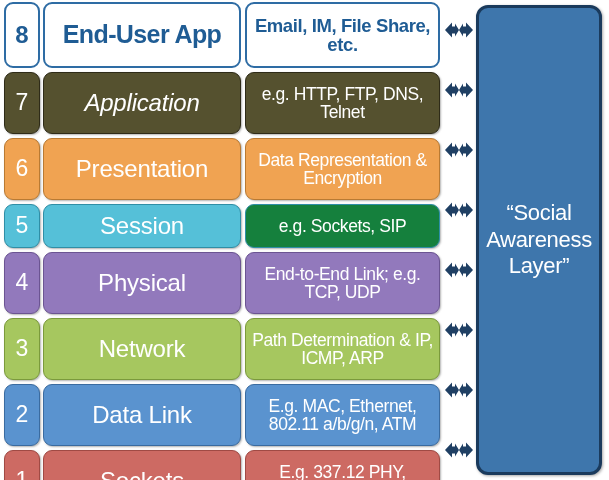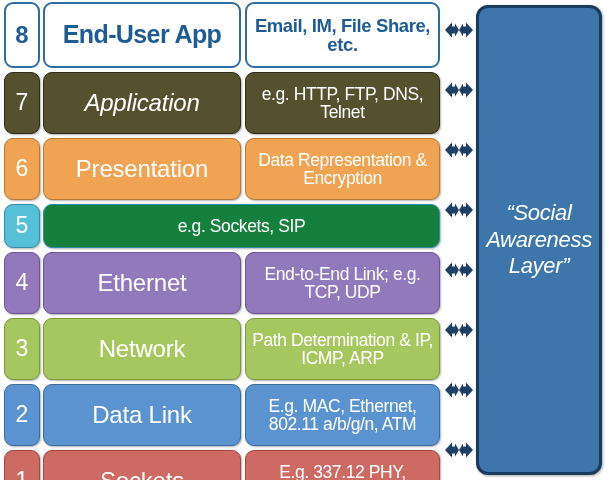--- a/index.html
+++ b/index.html
@@ -116,21 +116,20 @@
     width: 126px;
     height: 470px;
     background: #3E76AC;
     border: 3px solid #1A3A5C;
     border-radius: 12px;
     box-sizing: border-box;
     display: flex;
     align-items: center;
     justify-content: center;
     box-shadow: 1px 1px 3px rgba(0,0,0,0.35);
-    font-style: italic;
   }
   .side-panel-label {
     color: #ffffff;
     font-size: 22px;
     line-height: 1.22;
     text-align: center;
     letter-spacing: -0.3px;
   }
 </style>
 </head>
@@ -149,25 +148,26 @@
         <div class="cell cell-name" style="background: rgb(85, 81, 47); border-color: rgb(46, 43, 24); color: rgb(255, 255, 255); font-style: italic;">Application</div>
         <div class="cell cell-desc" style="background: rgb(85, 81, 47); border-color: rgb(46, 43, 24); color: rgb(255, 255, 255);">e.g. HTTP, FTP, DNS, Telnet</div>
       </div>
       <div class="layer-row">
         <div class="cell cell-num" style="background: rgb(240, 163, 82); border-color: rgb(185, 122, 51); color: rgb(255, 255, 255);">6</div>
         <div class="cell cell-name" style="background: rgb(240, 163, 82); border-color: rgb(185, 122, 51); color: rgb(255, 255, 255);">Presentation</div>
         <div class="cell cell-desc" style="background: rgb(240, 163, 82); border-color: rgb(185, 122, 51); color: rgb(255, 255, 255);">Data Representation &amp; Encryption</div>
       </div>
       <div class="layer-row">
         <div class="cell cell-num" style="background: rgb(85, 192, 216); border-color: rgb(47, 142, 166); color: rgb(255, 255, 255);">5</div>
+        <div class="cell cell-name" style="background: rgb(85, 192, 216); border-color: rgb(47, 142, 166); color: rgb(255, 255, 255);">Session</div>
         <div class="cell cell-desc" style="background: #15803d; border-color: rgb(47, 142, 166); color: rgb(255, 255, 255);">e.g. Sockets, SIP</div>
       </div>
       <div class="layer-row">
         <div class="cell cell-num" style="background: rgb(146, 121, 188); border-color: rgb(107, 84, 146); color: rgb(255, 255, 255);">4</div>
-        <div class="cell cell-name" style="background: rgb(146, 121, 188); border-color: rgb(107, 84, 146); color: rgb(255, 255, 255);">Ethernet</div>
+        <div class="cell cell-name" style="background: rgb(146, 121, 188); border-color: rgb(107, 84, 146); color: rgb(255, 255, 255);">Physical</div>
         <div class="cell cell-desc" style="background: rgb(146, 121, 188); border-color: rgb(107, 84, 146); color: rgb(255, 255, 255);">End-to-End Link; e.g. TCP, UDP</div>
       </div>
       <div class="layer-row">
         <div class="cell cell-num" style="background: rgb(166, 199, 95); border-color: rgb(123, 154, 60); color: rgb(255, 255, 255);">3</div>
         <div class="cell cell-name" style="background: rgb(166, 199, 95); border-color: rgb(123, 154, 60); color: rgb(255, 255, 255);">Network</div>
         <div class="cell cell-desc" style="background: rgb(166, 199, 95); border-color: rgb(123, 154, 60); color: rgb(255, 255, 255);">Path Determination &amp; IP, ICMP, ARP</div>
       </div>
       <div class="layer-row">
         <div class="cell cell-num" style="background: rgb(90, 147, 207); border-color: rgb(58, 107, 160); color: rgb(255, 255, 255);">2</div>
         <div class="cell cell-name" style="background: rgb(90, 147, 207); border-color: rgb(58, 107, 160); color: rgb(255, 255, 255);">Data Link</div>

